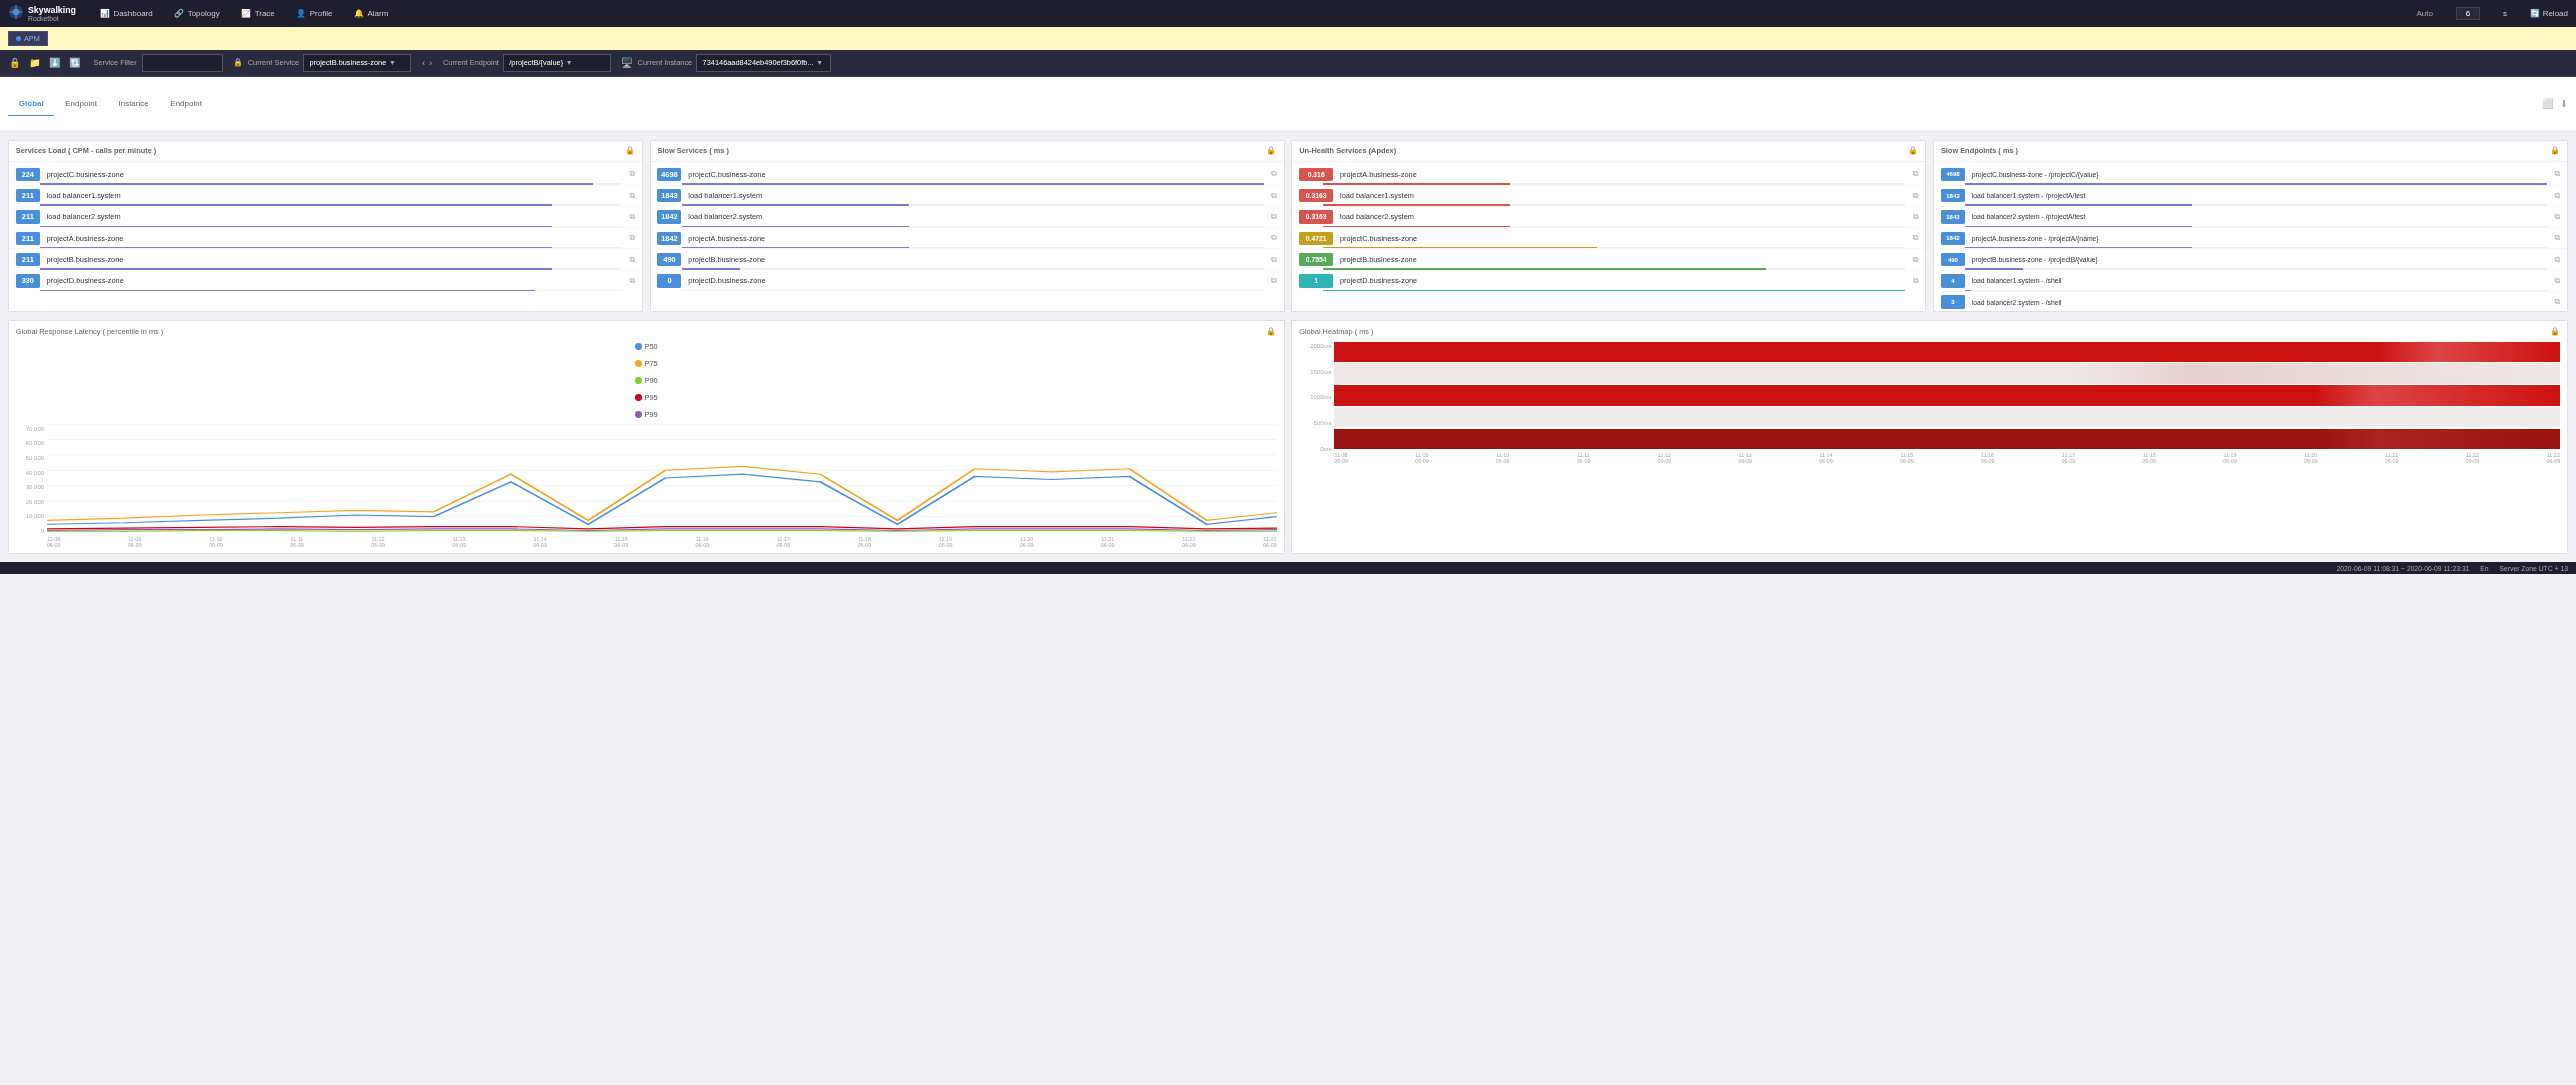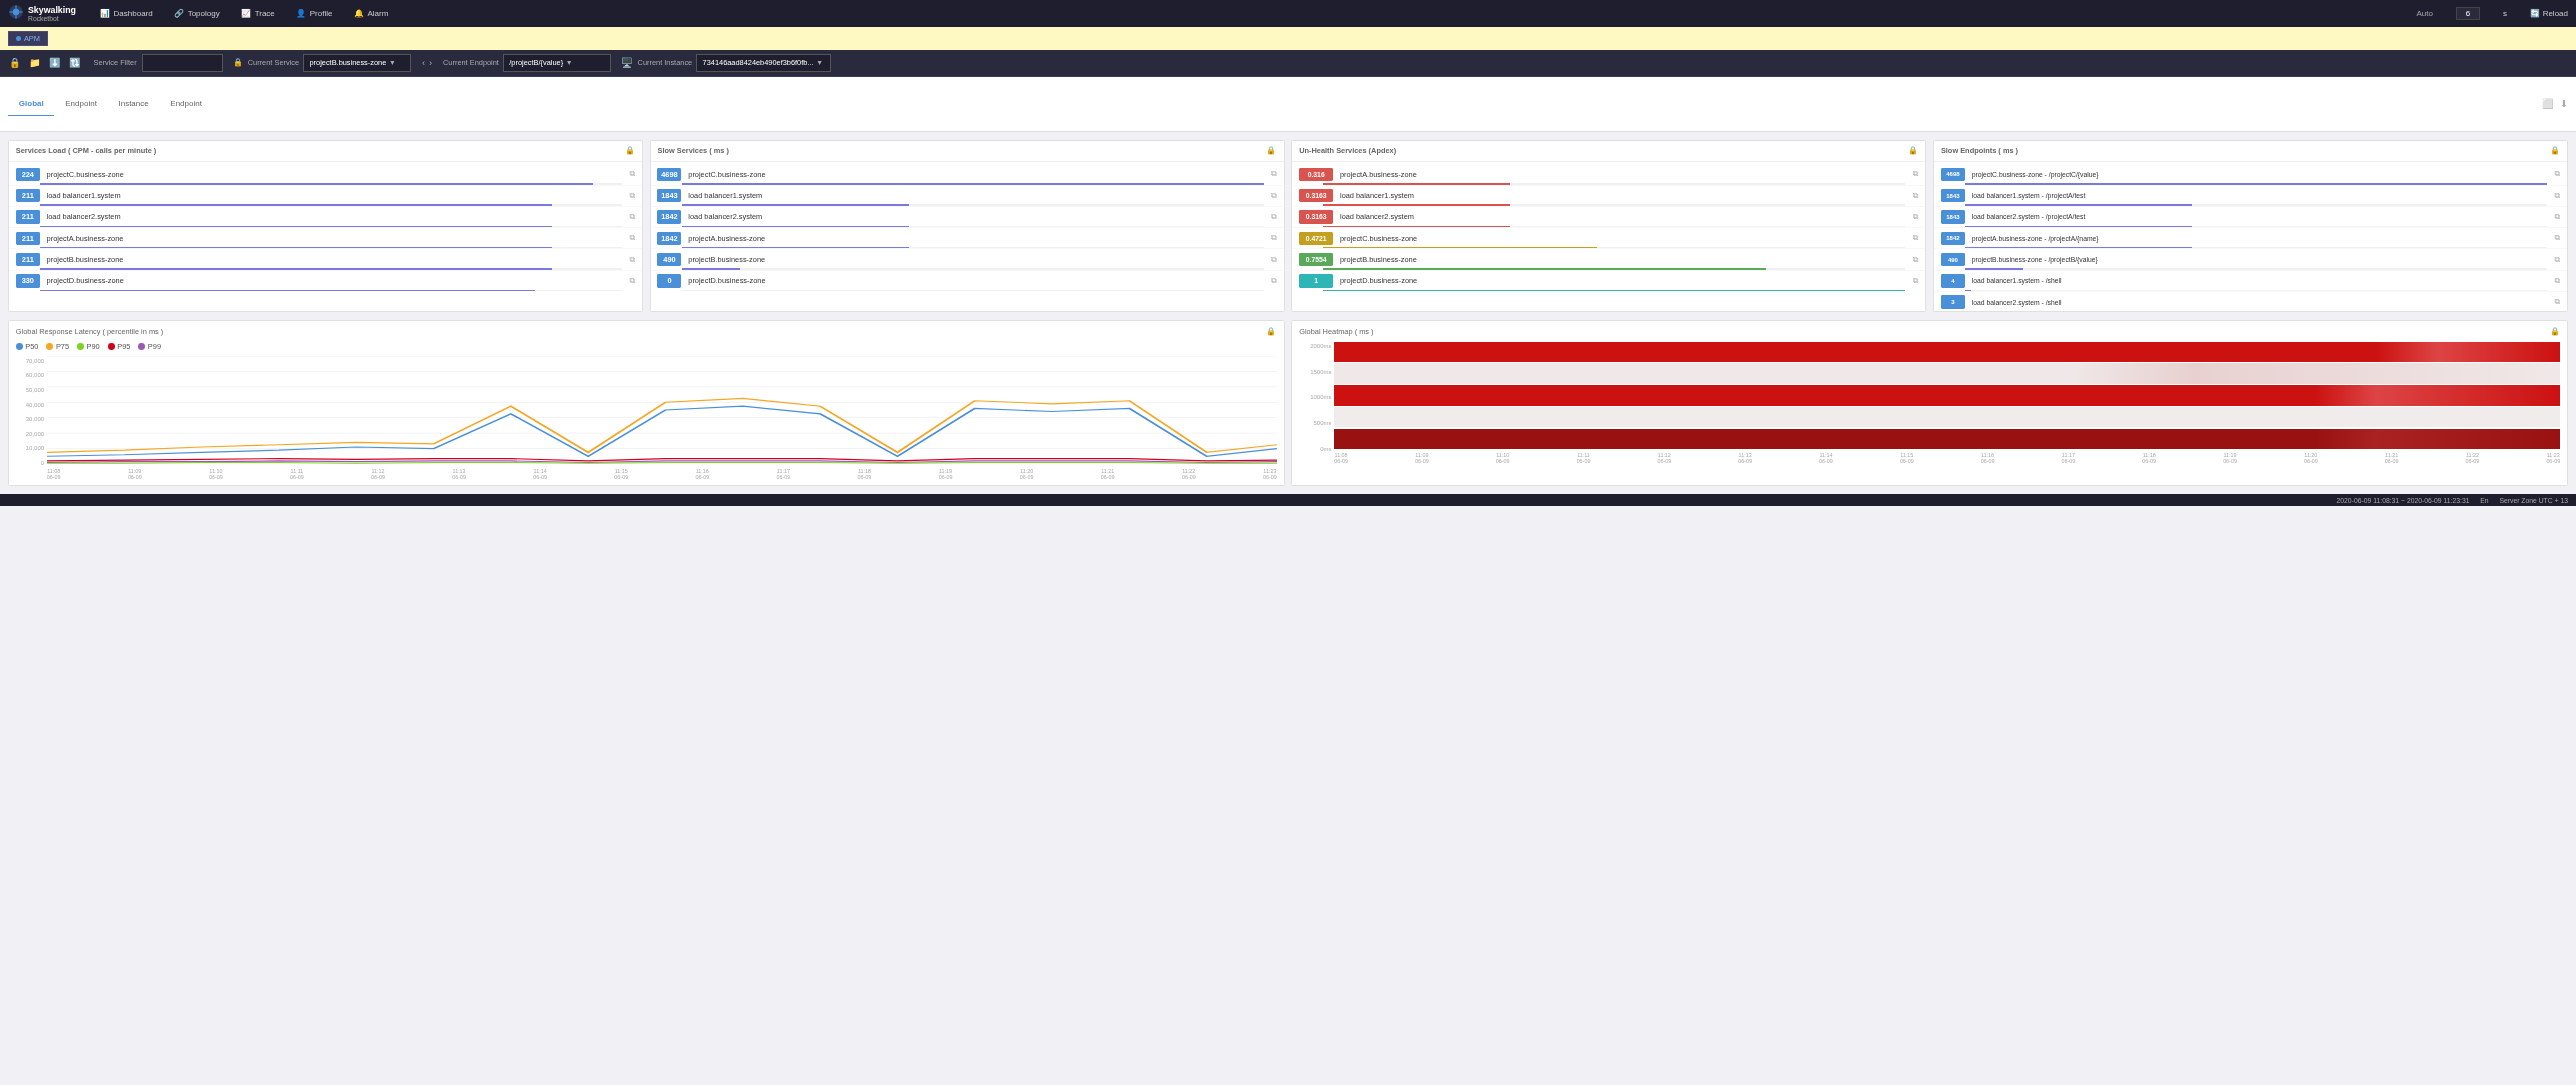--- a/index.html
+++ b/index.html
@@ -166,21 +166,21 @@
       border: 0.7px solid #e0e0e0;
       border-radius: 1.4px;
       padding: 6.8px;
     }
     .chart-panel-header {
       display: flex; align-items: center; justify-content: space-between;
       margin-bottom: 5.4px;
     }
     .chart-panel-title { font-size: 7.4px; color: #666; }
     .chart-lock { color: #aaa; font-size: 8px; }
-    .legend { display: flex; gap: 8px; align-items: center; margin-bottom: 5.4px; flex-wrap: wrap; }
+    .legend { display: flex; gap: 8px; align-items: center; margin-bottom: 5.4px; flex-wrap: wrap; flex-direction: column; }
     .legend-item { display: flex; align-items: center; gap: 2.7px; font-size: 7.4px; color: #555; }
     .legend-dot { width: 6.8px; height: 6.8px; border-radius: 50%; }
 
     
     .footer-bar {
       background: #1e1e2e; color: #aaa; font-size: 6.8px;
       display: flex; align-items: center; justify-content: flex-end;
       padding: 2.7px 8px; gap: 10.8px;
     }
 

